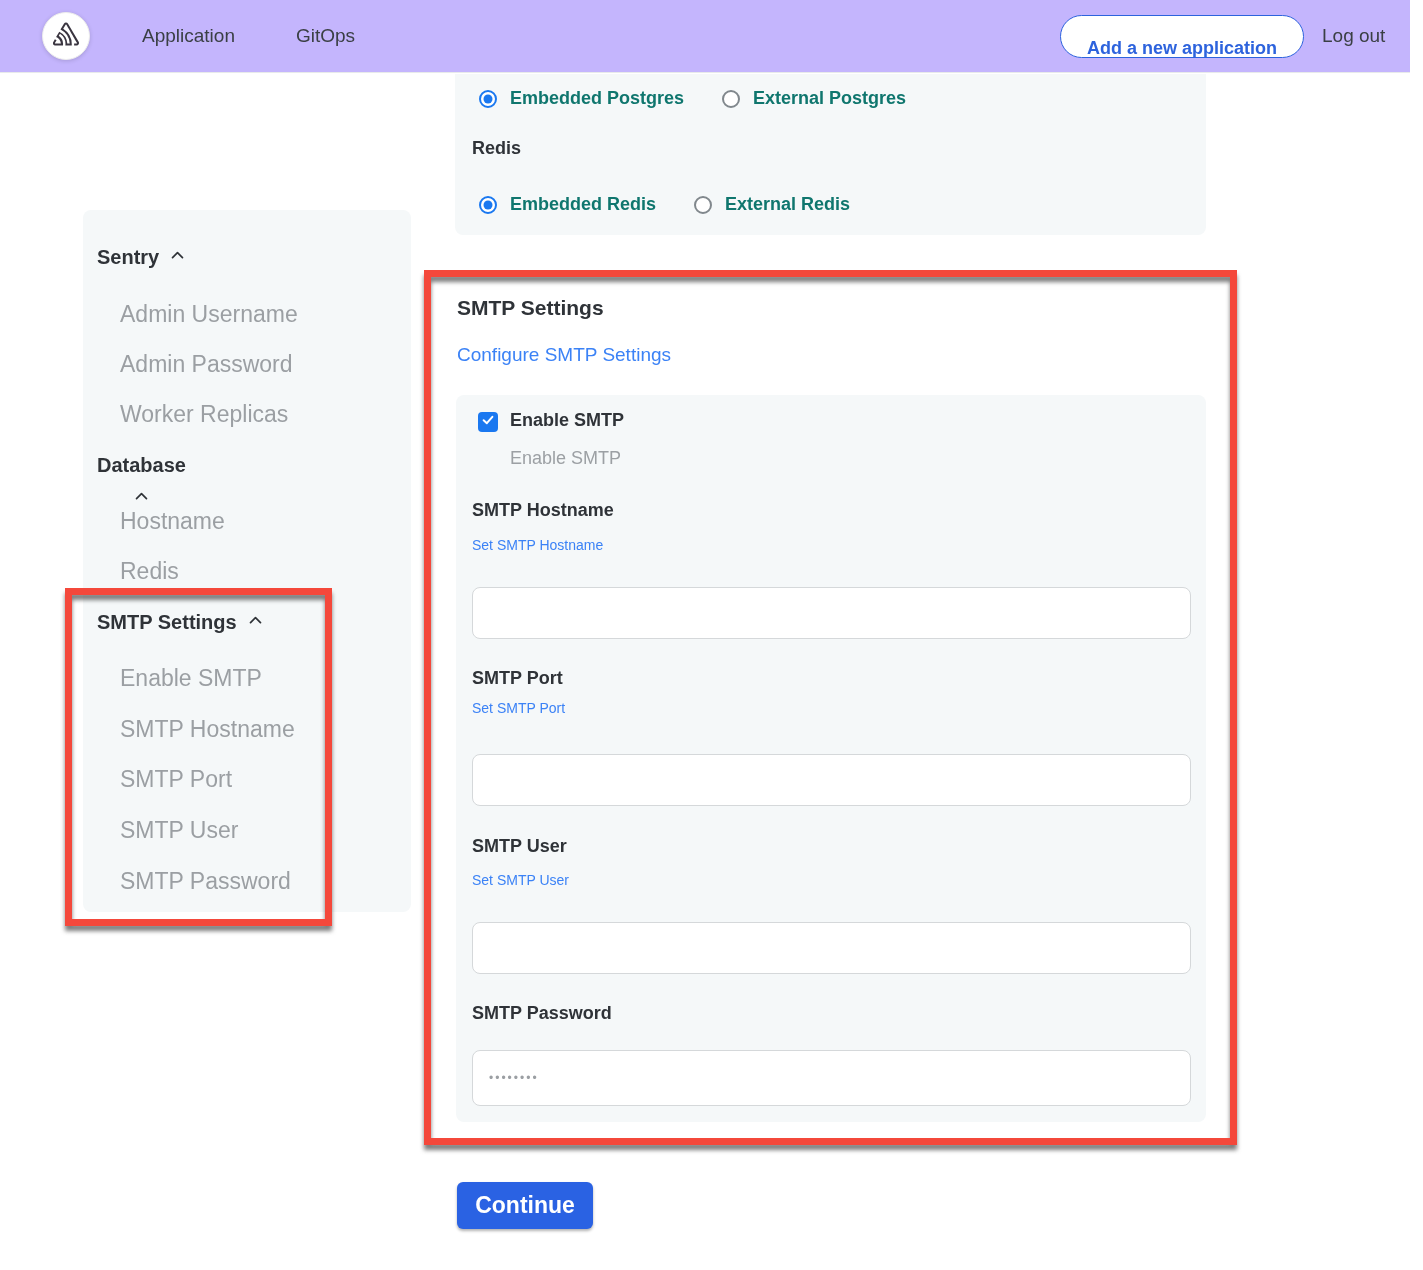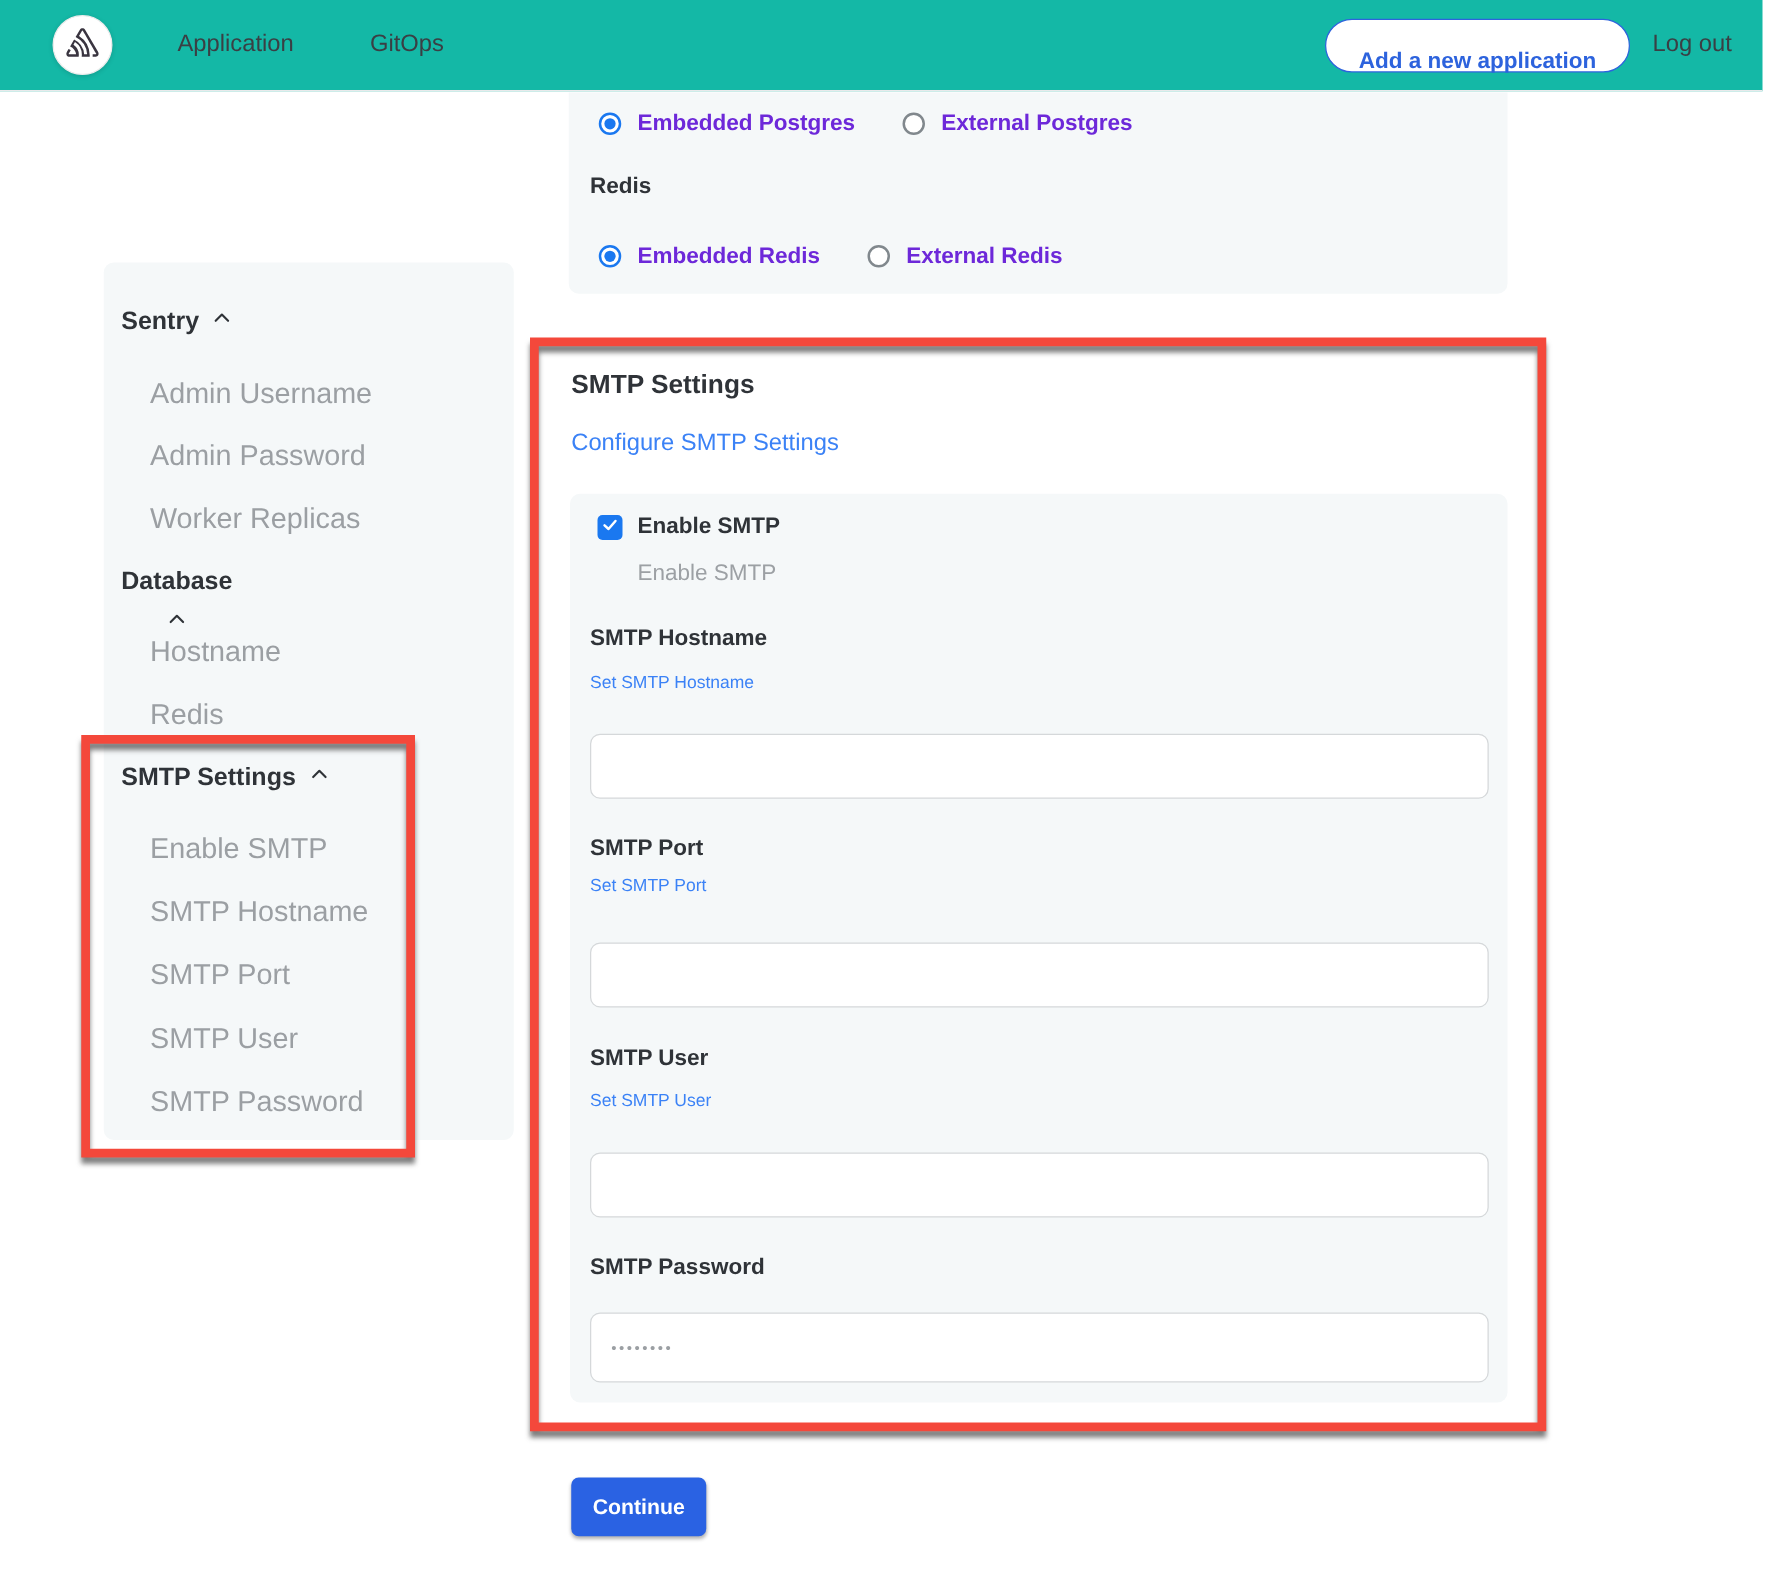--- a/index.html
+++ b/index.html
@@ -2,21 +2,21 @@
 <html><head>
 <meta charset="utf-8">
 <style>
   * { margin:0; padding:0; box-sizing:border-box; }
   html,body { background:#ffffff; }
   body { font-family:"Liberation Sans", sans-serif; color:#30353a; }
   .page { position:relative; width:1423px; height:1270px; overflow:hidden; background:#fff; }
 
   
   .header { position:absolute; left:0; top:0; width:1410px; height:73px;
-            background:#14b8a6; border-bottom:1px solid #e8eaeb; z-index:2; }
+            background:#c4b5fd; border-bottom:1px solid #e8eaeb; z-index:2; }
   .logo-badge { position:absolute; left:42px; top:12px; width:48px; height:48px;
                 border-radius:50%; background:#fff; border:1px solid #ececec;
                 box-shadow:0 1px 4px rgba(0,0,0,0.15); display:flex;
                 align-items:center; justify-content:center; }
   .nav-link { position:absolute; top:25px; font-size:19px; color:#3a3f44; cursor:pointer; }
   .nav-app { left:142px; }
   .nav-gitops { left:296px; }
   .add-app-btn { position:absolute; left:1060px; top:15px; height:43px; padding:12px 26px;
                  border:1px solid #2d63dd; border-radius:22px; background:#fff;
                  color:#2d63dd; font-size:18px; font-weight:700; line-height:41px;
@@ -27,21 +27,21 @@
   .top-panel { position:absolute; left:455px; top:74px; width:751px; height:161px;
                background:#f5f8f9; border-radius:0 0 8px 8px; z-index:1; }
   .sidebar-panel { position:absolute; left:83px; top:210px; width:328px; height:702px;
                    background:#f5f8f9; border-radius:8px; z-index:1; }
   .form-panel { position:absolute; left:456px; top:395px; width:750px; height:727px;
                 background:#f5f8f9; border-radius:8px; z-index:1; }
 
   
   .radio-row { position:absolute; display:flex; align-items:center; gap:38px; z-index:3; }
   .radio-opt { display:flex; align-items:center; gap:13px; cursor:pointer; }
-  .radio-opt .lbl { font-size:18px; font-weight:600; color:#6d28d9; }
+  .radio-opt .lbl { font-size:18px; font-weight:600; color:#0f766e; }
   .radio { width:18px; height:18px; border-radius:50%; background:#fff; position:relative; flex:0 0 auto; }
   .radio.on { border:2px solid #1a78f0; }
   .radio.on::after { content:""; position:absolute; left:50%; top:50%; width:9px; height:9px;
                      transform:translate(-50%,-50%); border-radius:50%; background:#1a78f0; }
   .radio.off { border:2px solid #81888d; }
   .group-label { position:absolute; font-size:18px; font-weight:600; color:#2f3338; z-index:3; }
 
   
   .side-head { position:absolute; left:97px; display:flex; align-items:center; gap:10px;
                font-size:20px; font-weight:700; color:#2f3338; z-index:3; cursor:pointer; }
@@ -65,23 +65,23 @@
               color:#2f3338; z-index:3; }
   .cb-helper { position:absolute; left:510px; top:448px; font-size:18px; color:#9ca0a4; z-index:3; }
 
   .field-label { position:absolute; left:472px; font-size:18px; font-weight:600; color:#2f3338; z-index:3; }
   .field-helper { position:absolute; left:472px; font-size:14px; color:#3b82f6; z-index:3; }
   .text-input { position:absolute; left:472px; width:719px; height:52px; background:#fff;
                 border:1px solid #d5d8da; border-radius:8px; z-index:3; padding:0 16px;
                 font-family:"Liberation Sans", sans-serif; font-size:16px; color:#30353a; outline:none; }
   .text-input.password { height:56px; font-size:12px; letter-spacing:2px; color:#9b9fa3; }
 
-  .continue-btn { position:absolute; left:457px; top:1182px; width:108px; height:47px;
+  .continue-btn { position:absolute; left:457px; top:1182px; width:136px; height:47px;
                   background:#2a62e3; border:none; border-radius:6px; color:#fff;
-                  font-size:17px; font-weight:700; font-family:"Liberation Sans", sans-serif;
+                  font-size:23px; font-weight:700; font-family:"Liberation Sans", sans-serif;
                   box-shadow:0 2px 3px rgba(0,0,0,0.3); z-index:3; cursor:pointer; }
 </style>
 </head>
 <body>
 
 <div class="page">
 
   <div class="top-panel"></div>
   <div class="sidebar-panel"></div>
   <div class="form-panel"></div>

